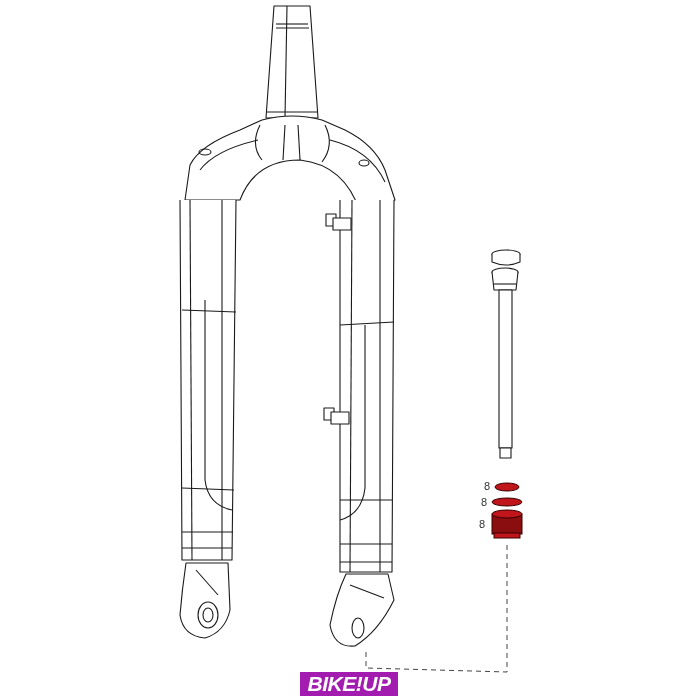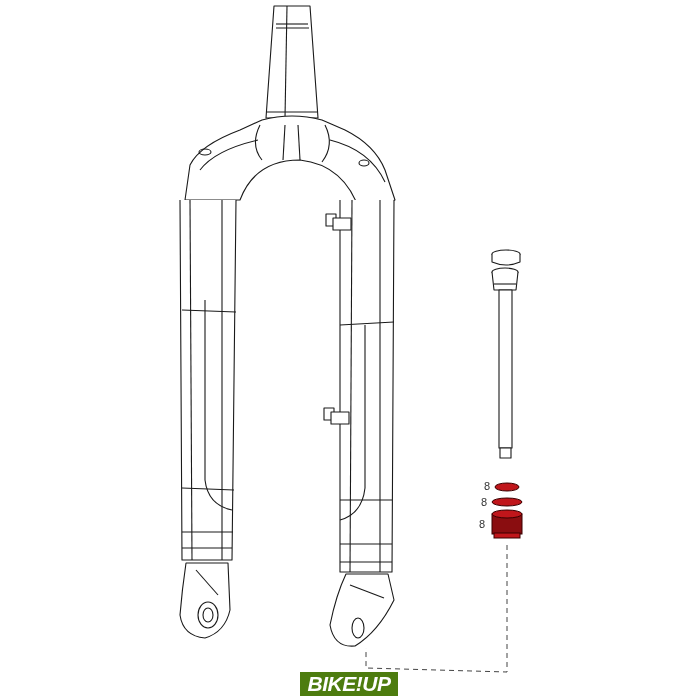--- a/index.html
+++ b/index.html
@@ -1,19 +1,19 @@
 <!DOCTYPE html>
 <html><head>
 <meta charset="utf-8">
 <style>
   html, body { margin:0; padding:0; background:#ffffff; }
   body { width:700px; height:700px; position:relative; overflow:hidden; font-family:"Liberation Sans", sans-serif; }
   svg.diagram { position:absolute; left:0; top:0; }
   .part-label { font-family:"Liberation Sans", sans-serif; font-size:11px; fill:#333; }
-  .watermark { position:absolute; left:300px; top:672px; width:98px; height:24px; background:#4d7c0f; color:#ffffff;
+  .watermark { position:absolute; left:300px; top:672px; width:98px; height:24px; background:#a21caf; color:#ffffff;
     font-family:"Liberation Sans", sans-serif; font-weight:bold; font-style:italic; font-size:21px; line-height:24px;
     text-align:center; letter-spacing:-0.5px; }
 </style>
 </head>
 <body>
 
 <svg class="diagram" width="700" height="700" viewBox="0 0 700 700">
   <g fill="none" stroke="#1a1a1a" stroke-width="1.1" stroke-linejoin="round">
 
     <g>

